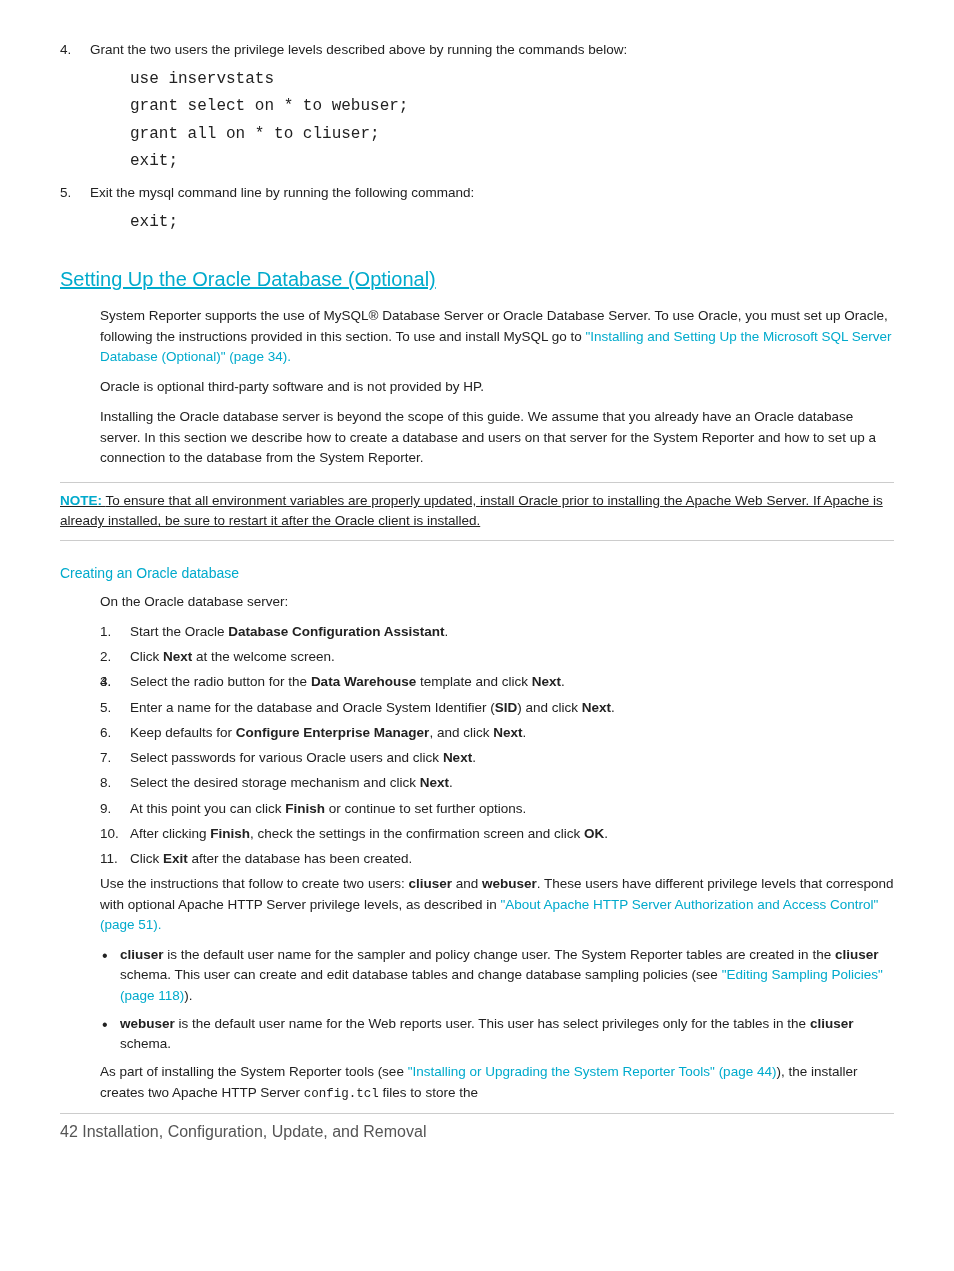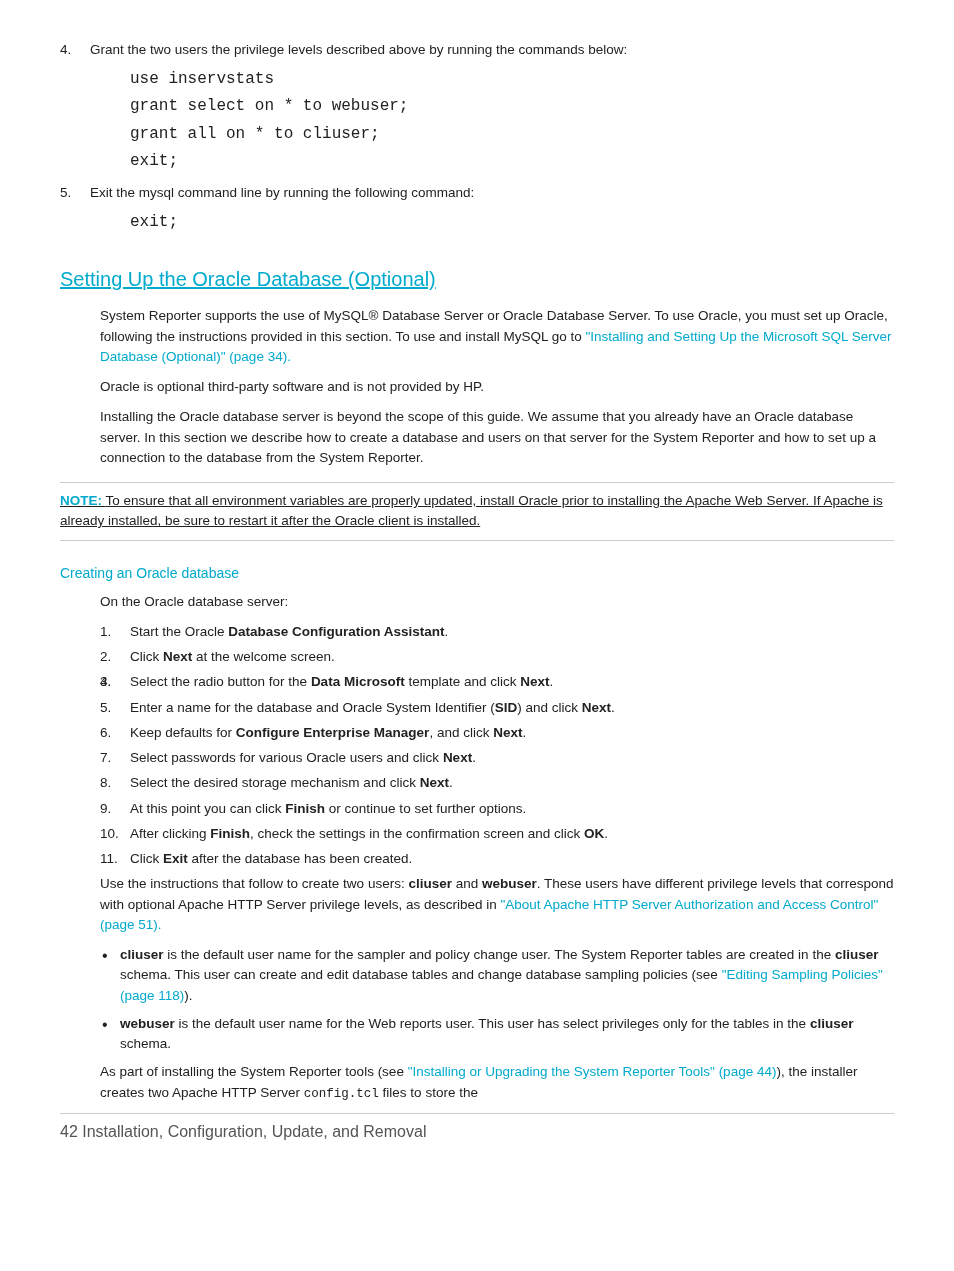--- a/index.html
+++ b/index.html
@@ -177,21 +177,21 @@
       <span class="step-num">2.</span>
       <span>Click <b>Next</b> at the welcome screen.</span>
     </li>
 
     <li>
       <span class="step-num">3.</span>
     </li>
 
     <li>
       <span class="step-num">4.</span>
-      <span>Select the radio button for the <b>Data Microsoft</b> template and click <b>Next</b>.</span>
+      <span>Select the radio button for the <b>Data Warehouse</b> template and click <b>Next</b>.</span>
     </li>
 
     <li>
       <span class="step-num">5.</span>
       <span>Enter a name for the database and Oracle System Identifier (<b>SID</b>) and click <b>Next</b>.</span>
     </li>
 
     <li>
       <span class="step-num">6.</span>
       <span>Keep defaults for <b>Configure Enterprise Manager</b>, and click <b>Next</b>.</span>

